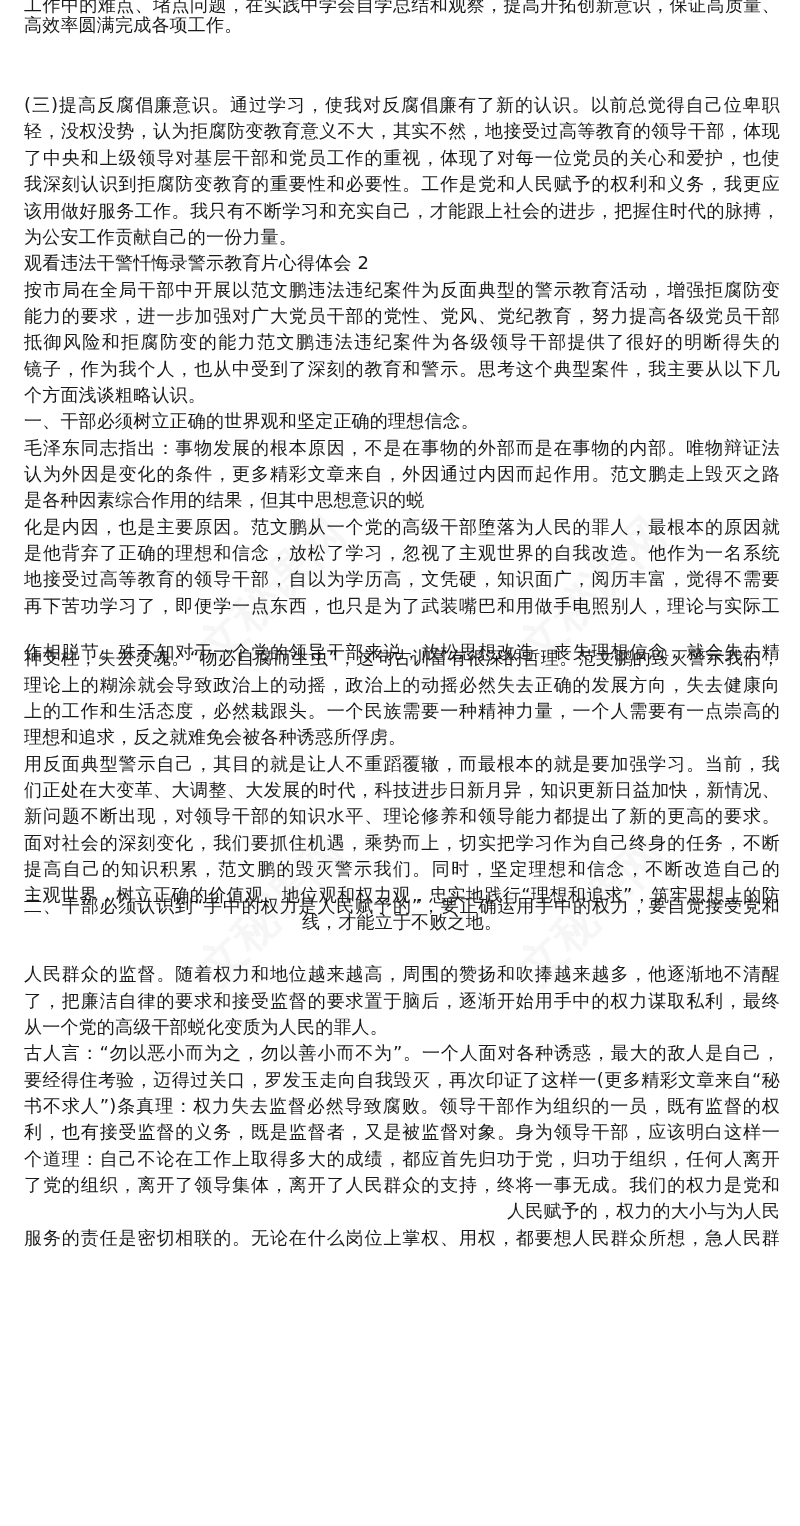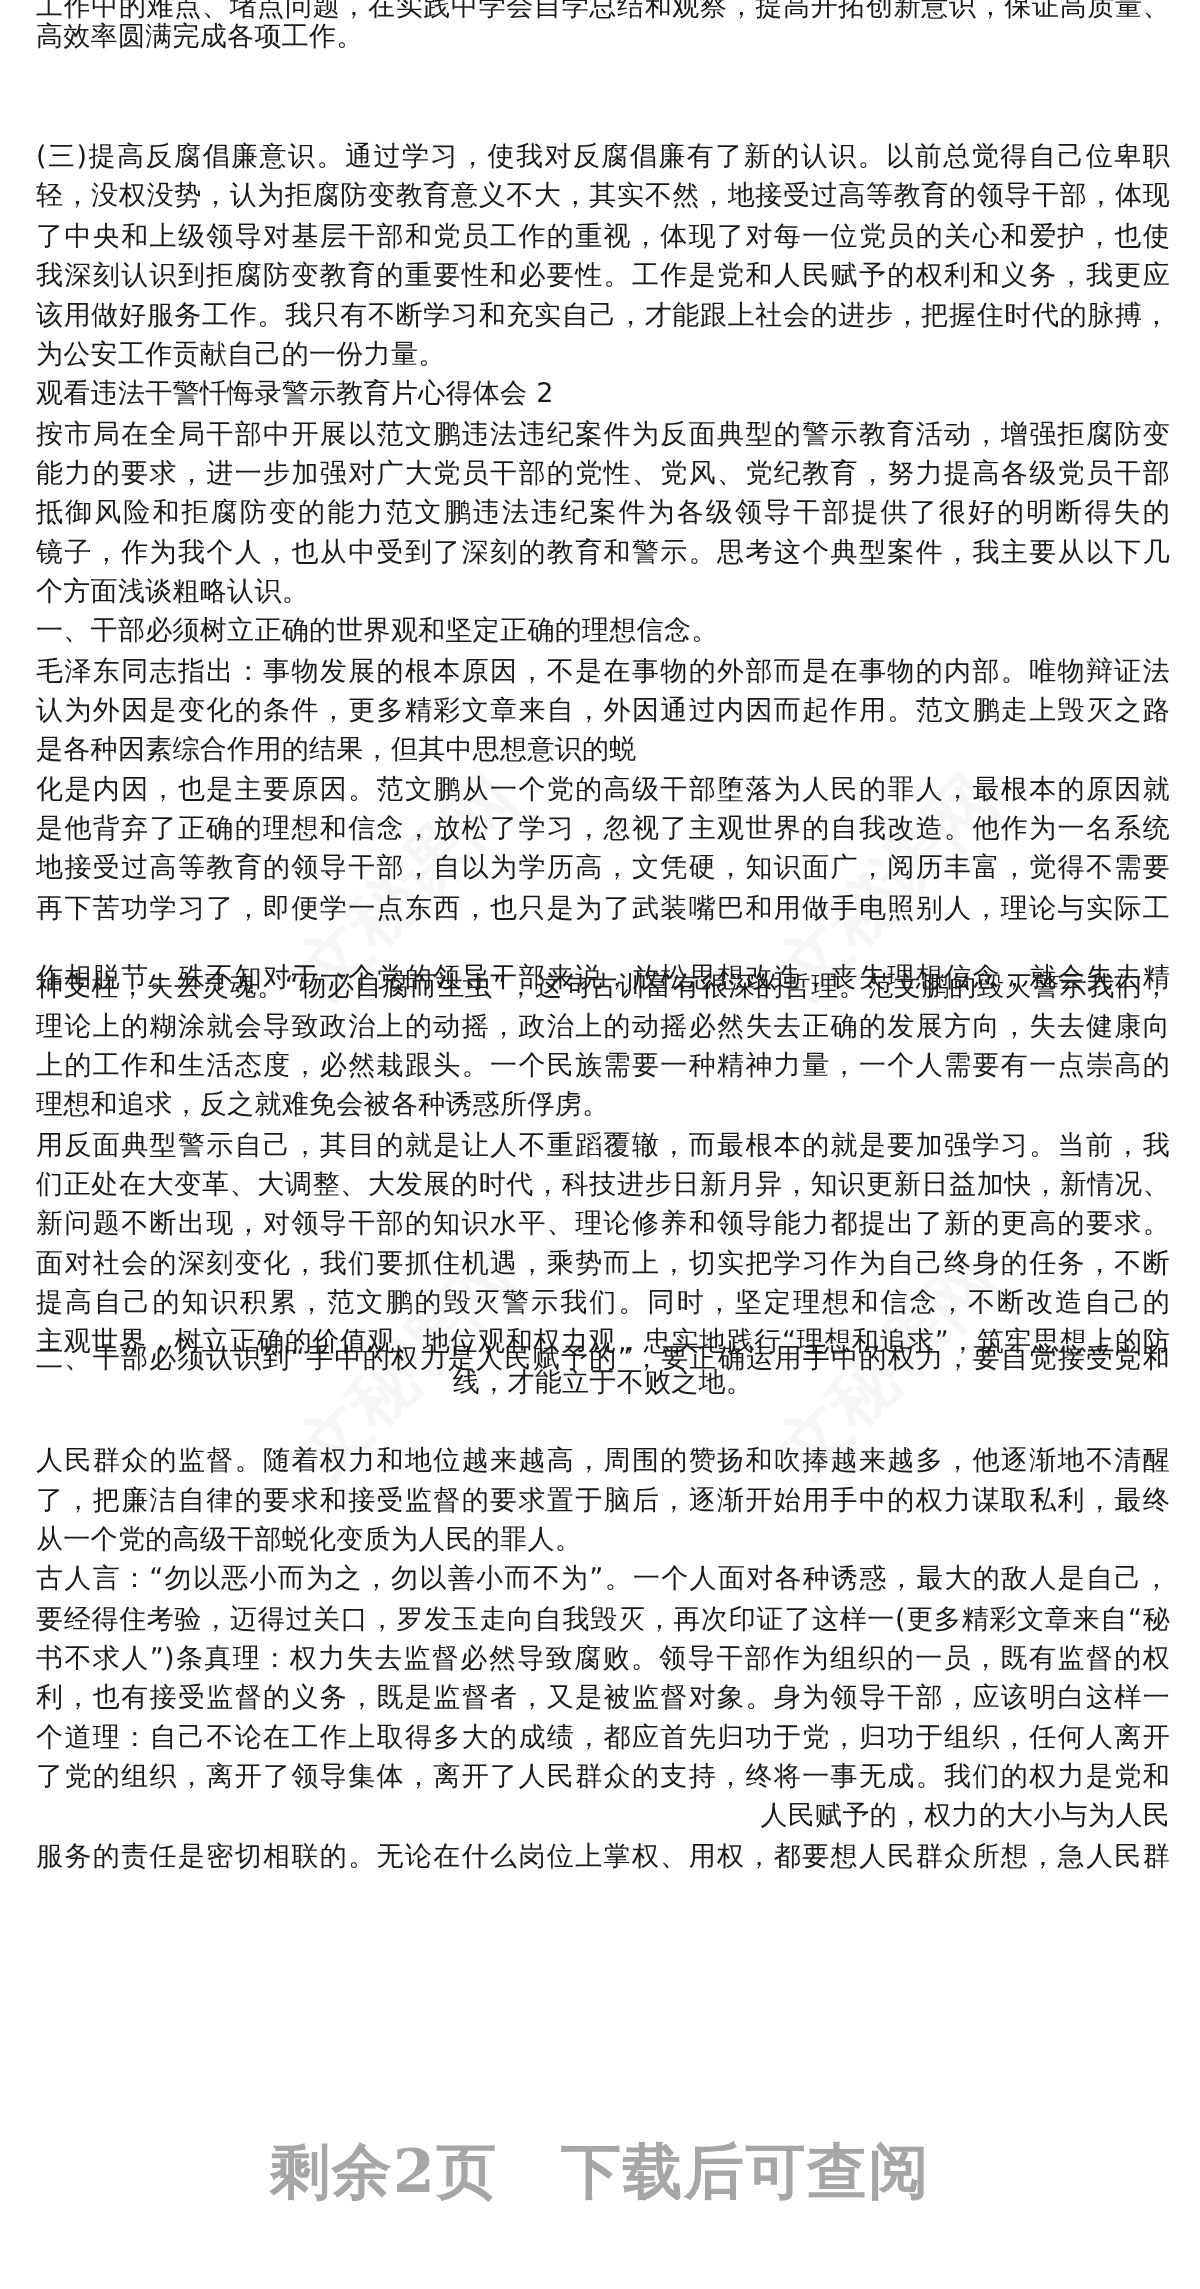--- a/index.html
+++ b/index.html
@@ -114,16 +114,13 @@
       <div class="line justify" style="top: 1040px;">古人言：“勿以恶小而为之，勿以善小而不为”。一个人面对各种诱惑，最大的敌人是自己，</div>
       <div class="line justify" style="top: 1067px;">要经得住考验，迈得过关口，罗发玉走向自我毁灭，再次印证了这样一(更多精彩文章来自“秘</div>
       <div class="line justify" style="top: 1093px;">书不求人”)条真理：权力失去监督必然导致腐败。领导干部作为组织的一员，既有监督的权</div>
       <div class="line justify" style="top: 1119px;">利，也有接受监督的义务，既是监督者，又是被监督对象。身为领导干部，应该明白这样一</div>
       <div class="line justify" style="top: 1146px;">个道理：自己不论在工作上取得多大的成绩，都应首先归功于党，归功于组织，任何人离开</div>
       <div class="line justify" style="top: 1172px;">了党的组织，离开了领导集体，离开了人民群众的支持，终将一事无成。我们的权力是党和</div>
       <div class="line" style="top: 1198px; text-align: right;">人民赋予的，权力的大小与为人民</div>
       <div class="line justify" style="top: 1225px;">服务的责任是密切相联的。无论在什么岗位上掌权、用权，都要想人民群众所想，急人民群</div>
     </div>
 
-  <div class="footer-banner">
-    <span>剩余2页</span><span class="gap"></span><span>下载后可查阅</span>
-  </div>
 </div>
 
 </body></html>

